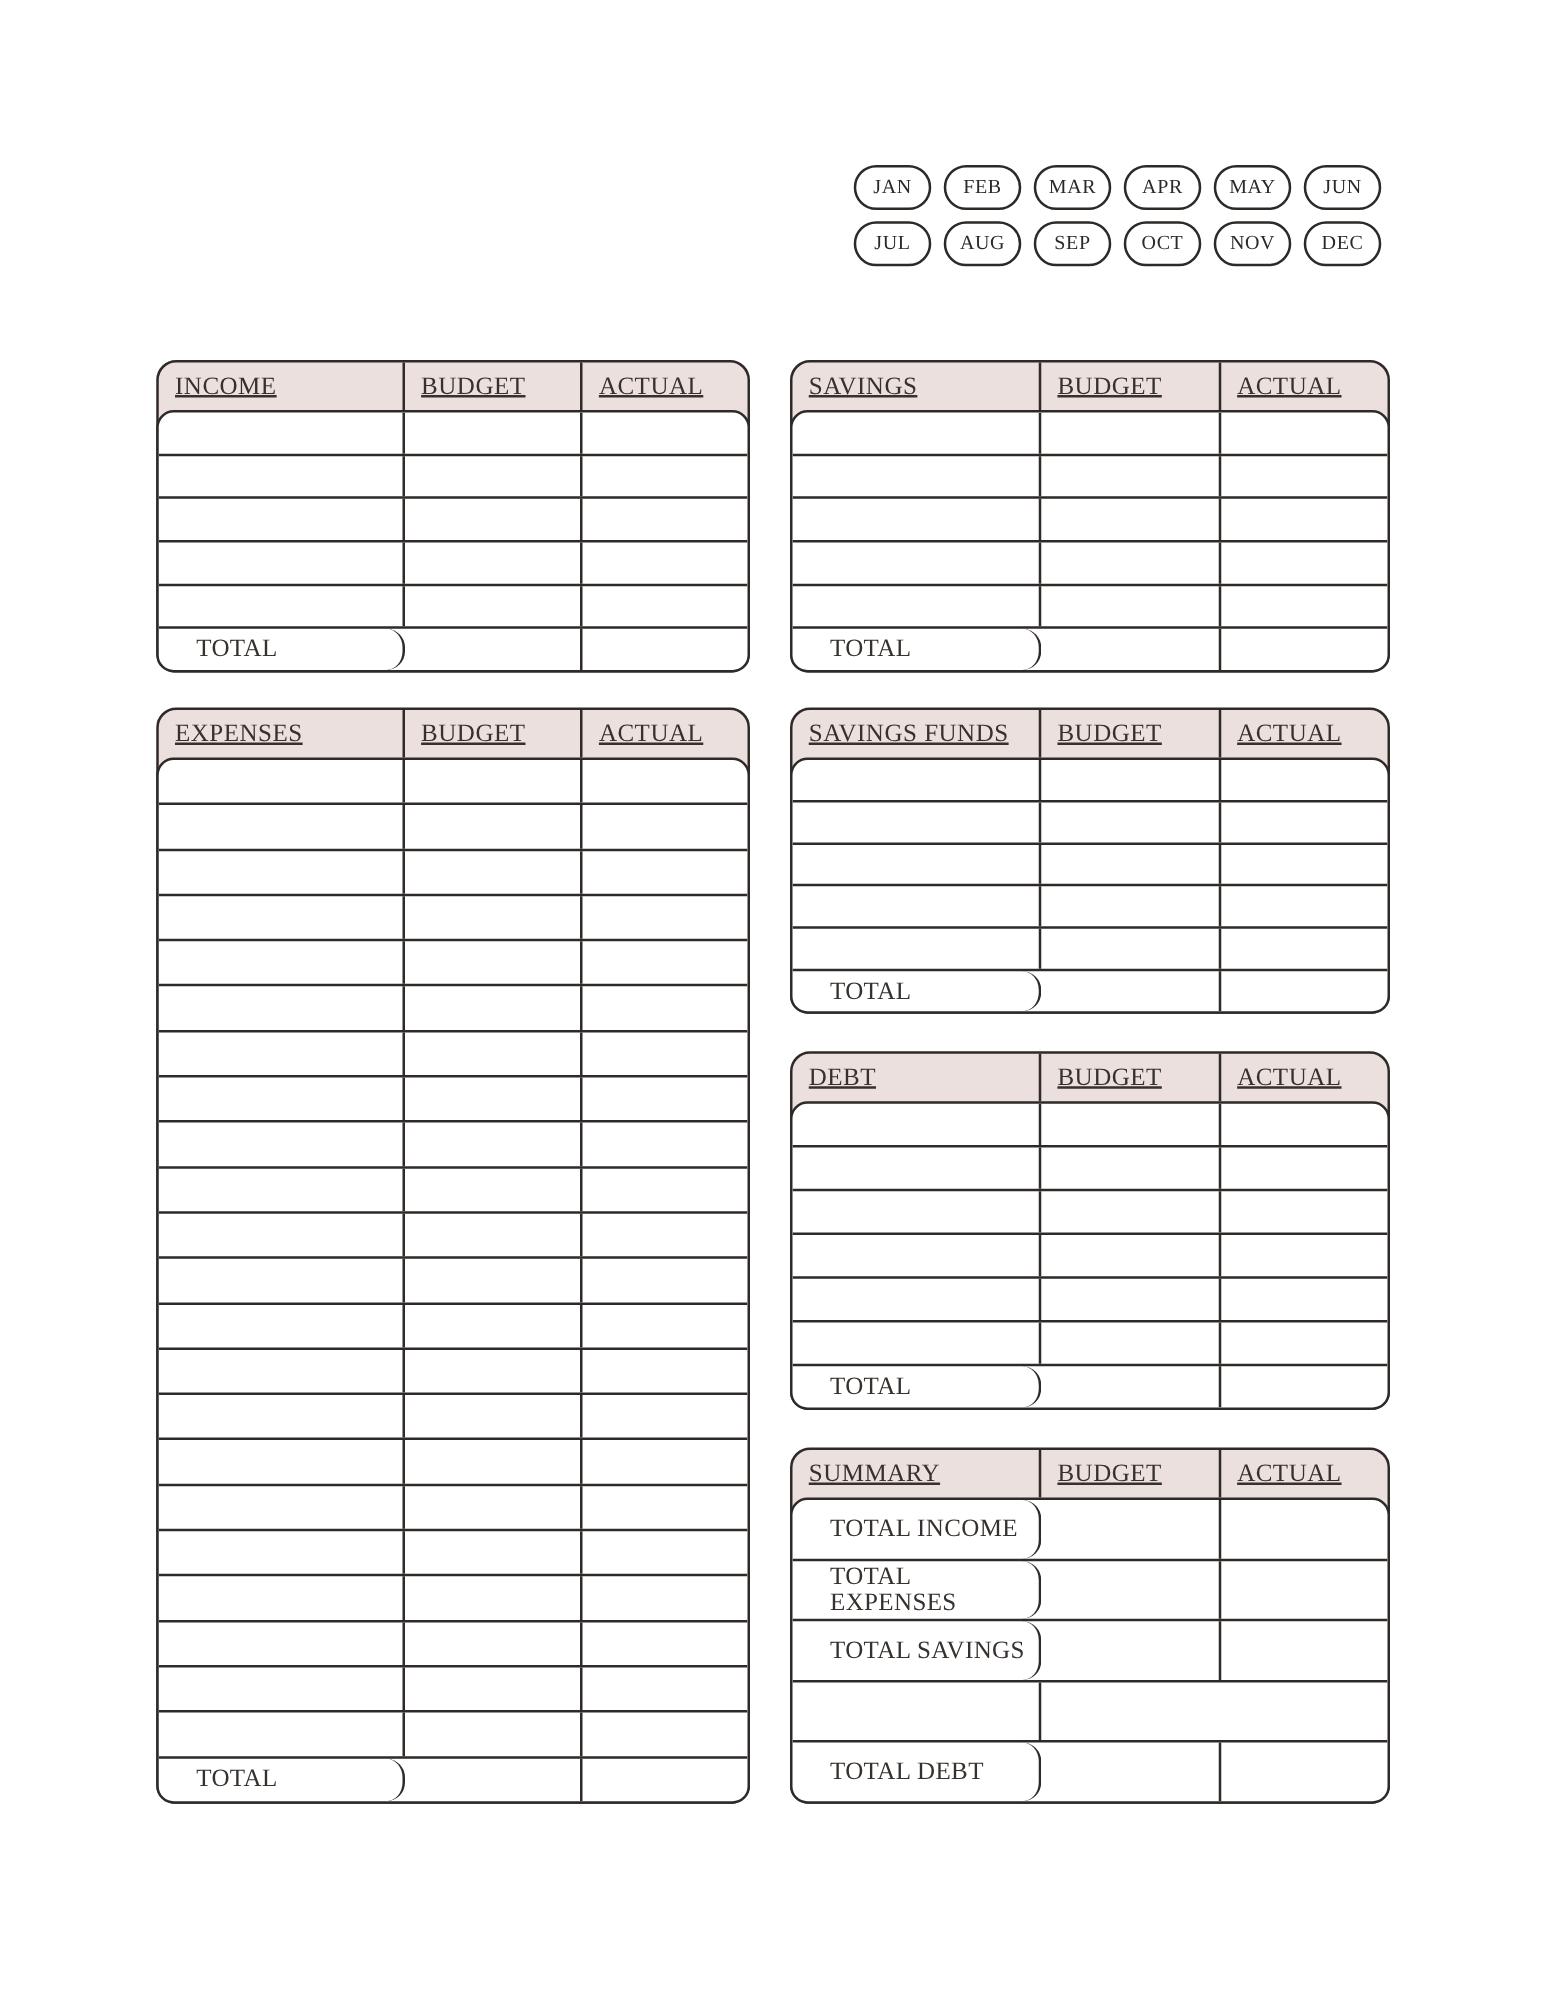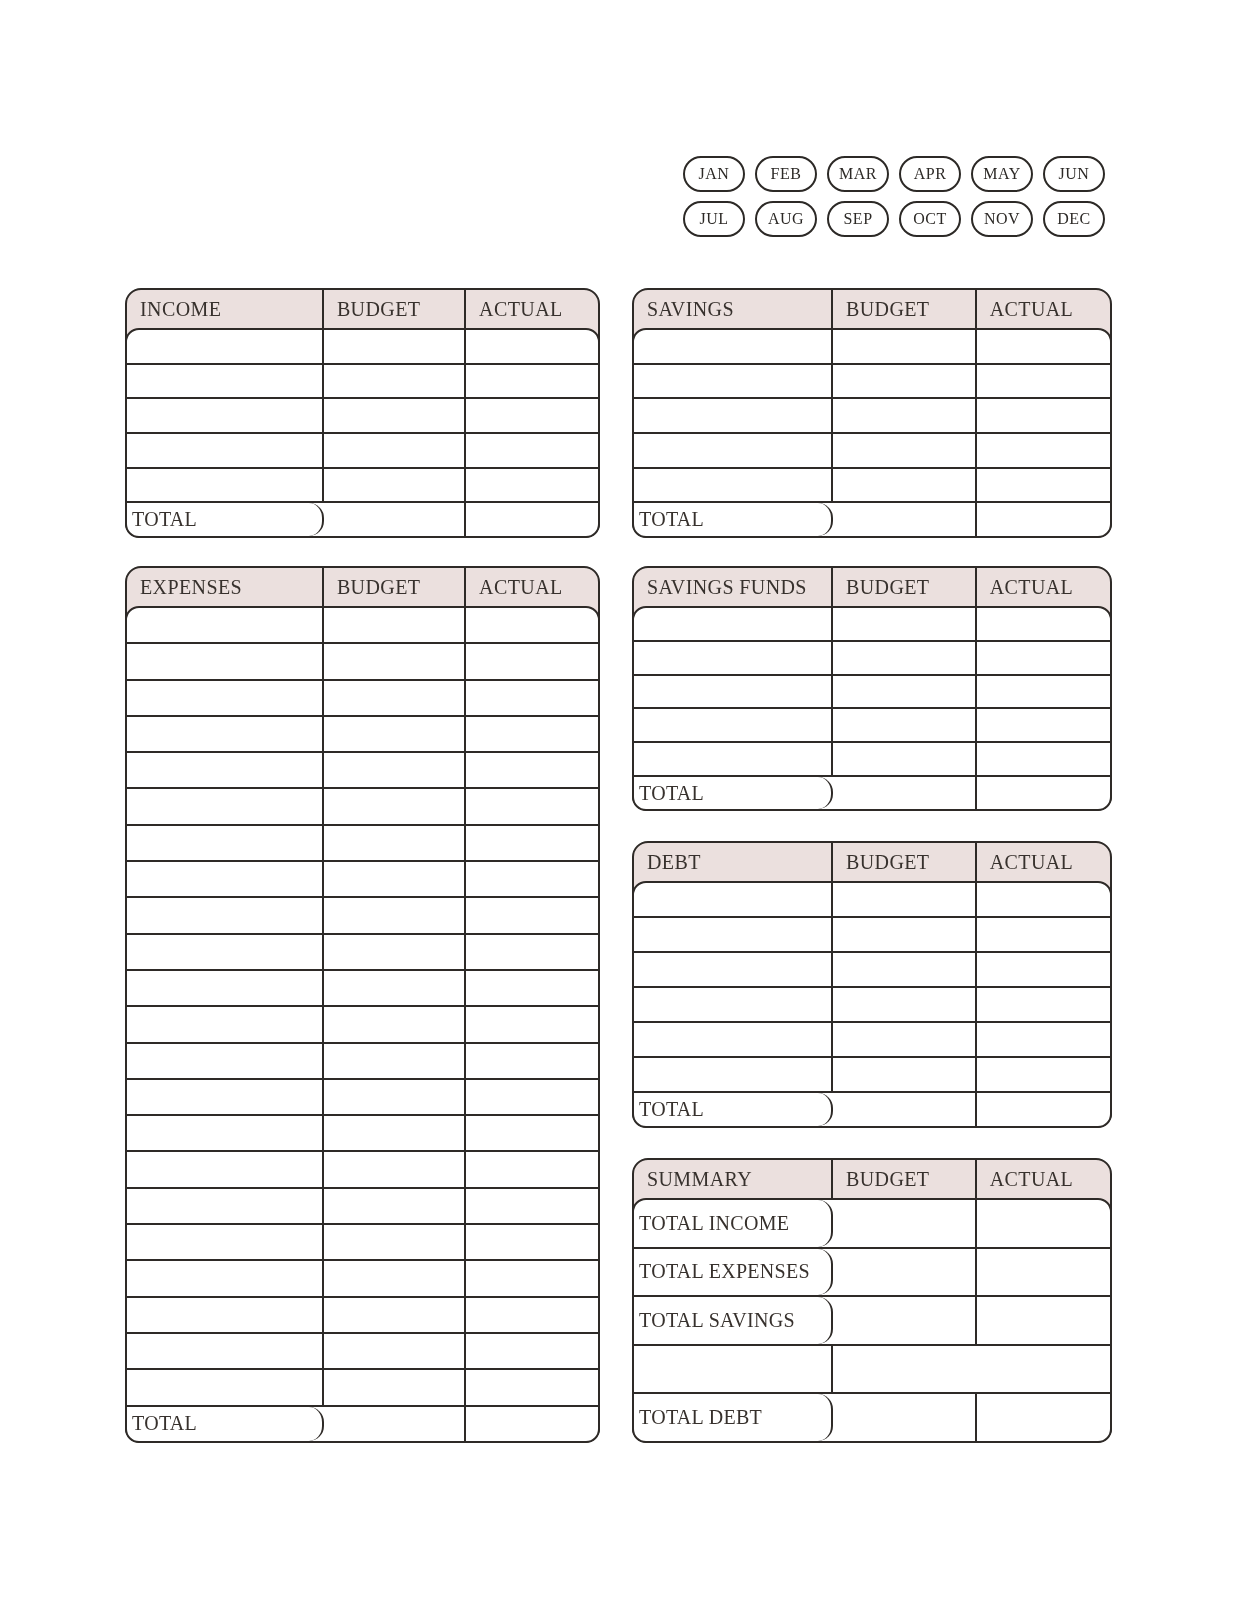--- a/index.html
+++ b/index.html
@@ -19,36 +19,37 @@
   .title{
     position:absolute;left:118px;top:108px;width:540px;height:124px;
     display:flex;align-items:center;justify-content:center;
     font-family:"DejaVu Serif","Liberation Serif",serif;
     font-style:italic;font-weight:500;font-size:63px;letter-spacing:-1px;
     color:#14110f;white-space:nowrap;
   }
 
   
   .months{
-    position:absolute;left:683px;top:156px;width:424px;
+    position:absolute;left:683px;top:132px;width:424px;
     display:flex;flex-wrap:wrap;column-gap:10px;row-gap:9px;
   }
   .pill{
     box-sizing:border-box;width:62px;height:36px;background:#ffffff;
     border:2px solid #2c2926;border-radius:18px;
     display:flex;align-items:center;justify-content:center;
     font-size:16px;letter-spacing:.5px;color:#2c2926;cursor:pointer;
   }
 
   
   .panel{
     position:absolute;left:var(--l);top:var(--t);width:var(--w);height:var(--h);
     box-sizing:border-box;background:var(--pink);
     border:2px solid var(--line);
     border-radius:16px 16px 15px 15px;
+    text-decoration:underline;
   }
   .thead{
     display:grid;grid-template-columns:41.8% 30.2% 28%;
     height:38px;
   }
   .hcell{
     box-sizing:border-box;display:flex;align-items:center;
     padding-left:13px;font-size:20px;letter-spacing:.4px;color:var(--ink);
     border-right:2px solid var(--line);overflow:hidden;white-space:nowrap;
   }
@@ -56,21 +57,21 @@
   .tbody{
     position:absolute;top:38px;left:-2px;right:-2px;bottom:-2px;
     background:#ffffff;border:2px solid var(--line);border-radius:14px;
     display:flex;flex-direction:column;overflow:hidden;
   }
   .trow{flex:1;display:grid;grid-template-columns:41.8% 30.2% 28%;min-height:0;}
   .trow + .trow{border-top:2px solid var(--line);}
   .cell{box-sizing:border-box;border-right:2px solid var(--line);}
   .cell.last{border-right:none;}
   .label-cell{
-    display:flex;align-items:center;padding-left:5px;padding-right:4px;
+    display:flex;align-items:center;padding-left:30px;padding-right:4px;
     font-size:20px;letter-spacing:.3px;color:var(--ink);line-height:1.04;border-radius:15px;
   }
 </style>
 </head>
 <body>
 
 <div class="page">
 
 
   <div class="months">

